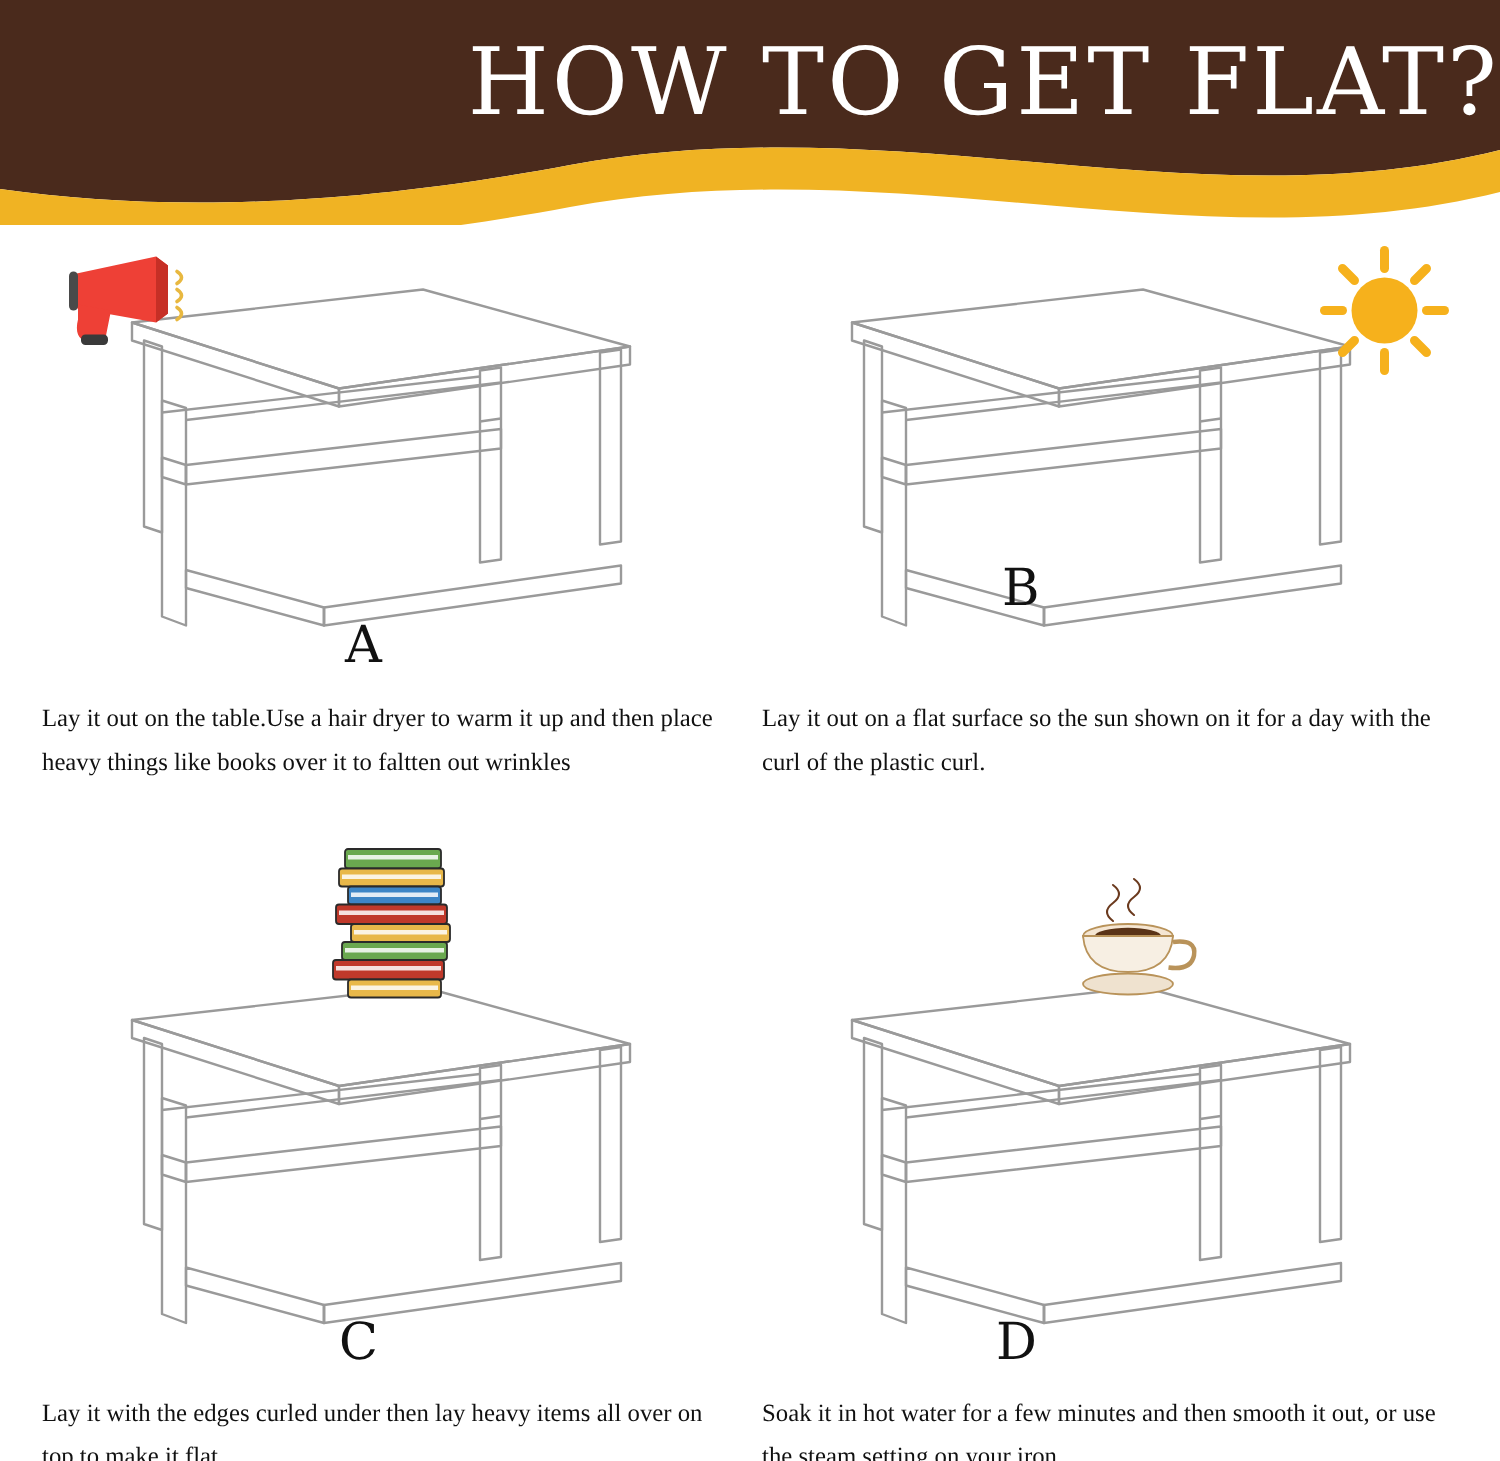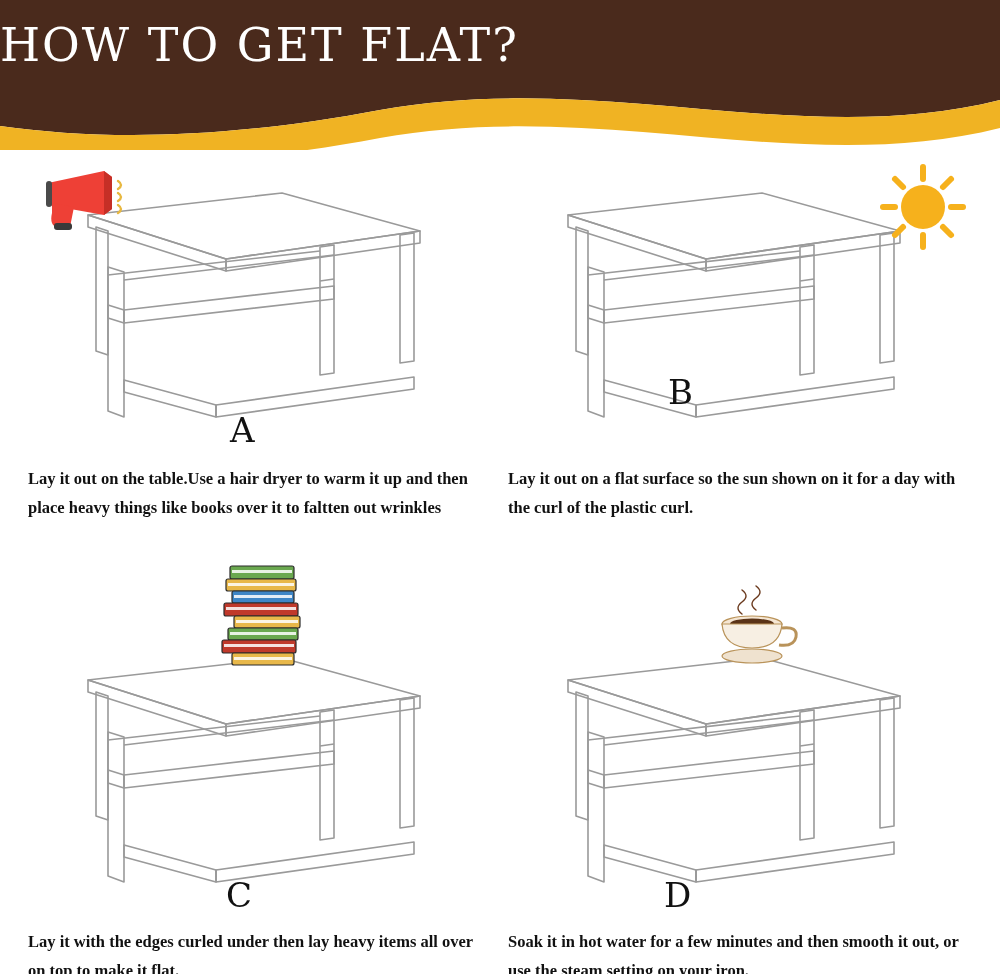--- a/index.html
+++ b/index.html
@@ -29,24 +29,24 @@
     left: 0;
     top: 0;
     width: 1000px;
     height: 150px;
   }
   .header-title {
     position: absolute;
     left: 0;
     top: 18px;
     width: 1000px;
-    text-align: left;
+    text-align: right;
     color: #ffffff;
     font-family: "DejaVu Serif", serif;
-    font-size: 46px;
+    font-size: 62px;
     font-weight: normal;
     letter-spacing: 2px;
     z-index: 3;
   }
 
   
   .panels {
     position: absolute;
     left: 0;
     top: 150px;
@@ -76,21 +76,20 @@
     line-height: 1;
   }
   .panel-caption {
     position: absolute;
     left: 8px;
     width: 462px;
     font-family: "Liberation Serif", serif;
     font-size: 16.5px;
     color: #111111;
     line-height: 1.75;
-    font-weight: bold;
   }
 
   .deco {
     position: absolute;
   }
 </style>
 </head>
 <body>
 
 <div class="header">

